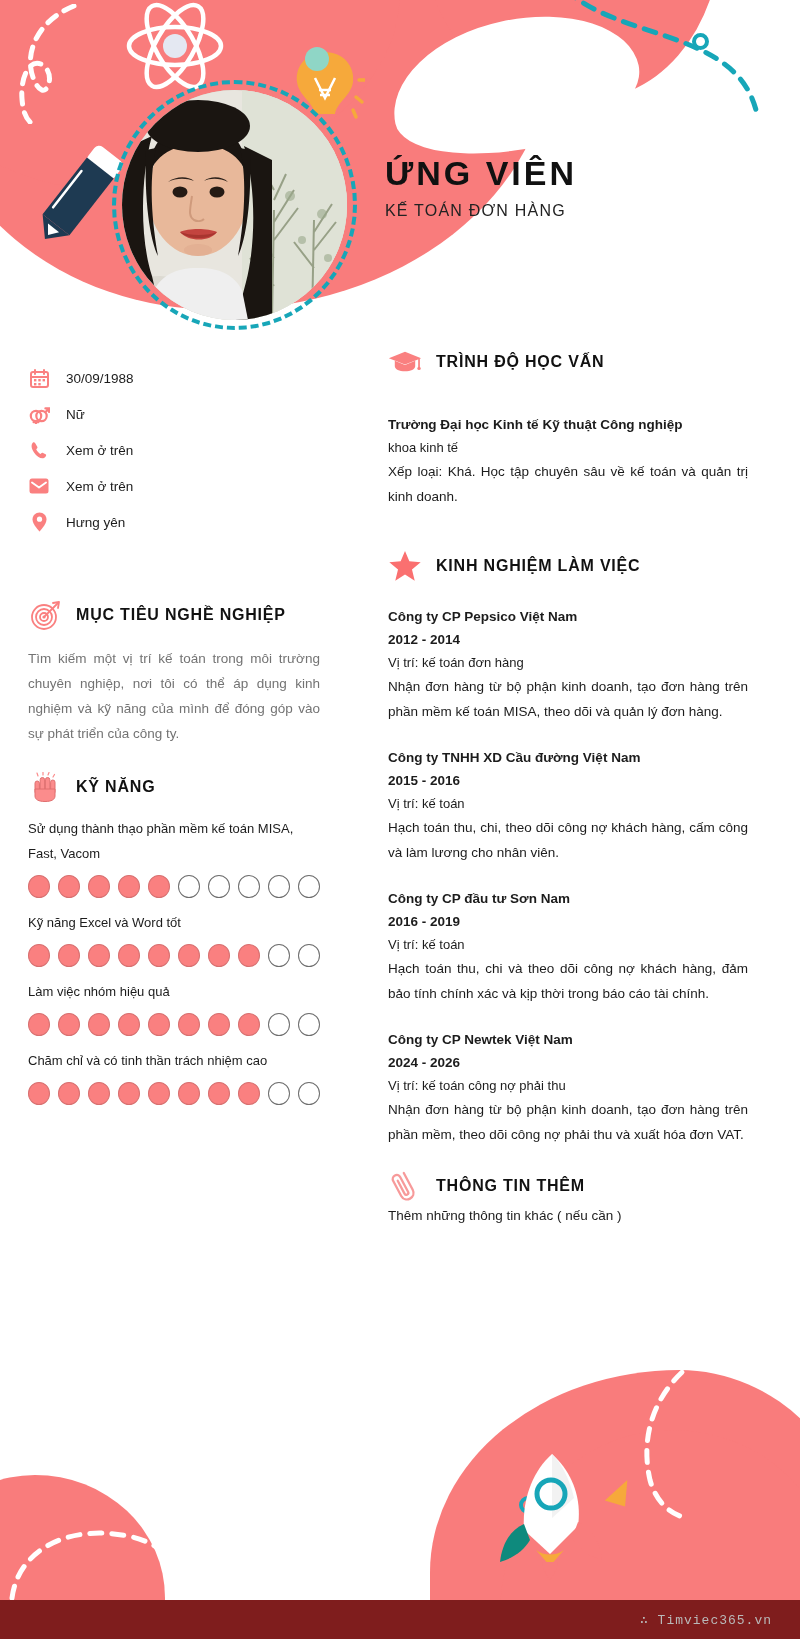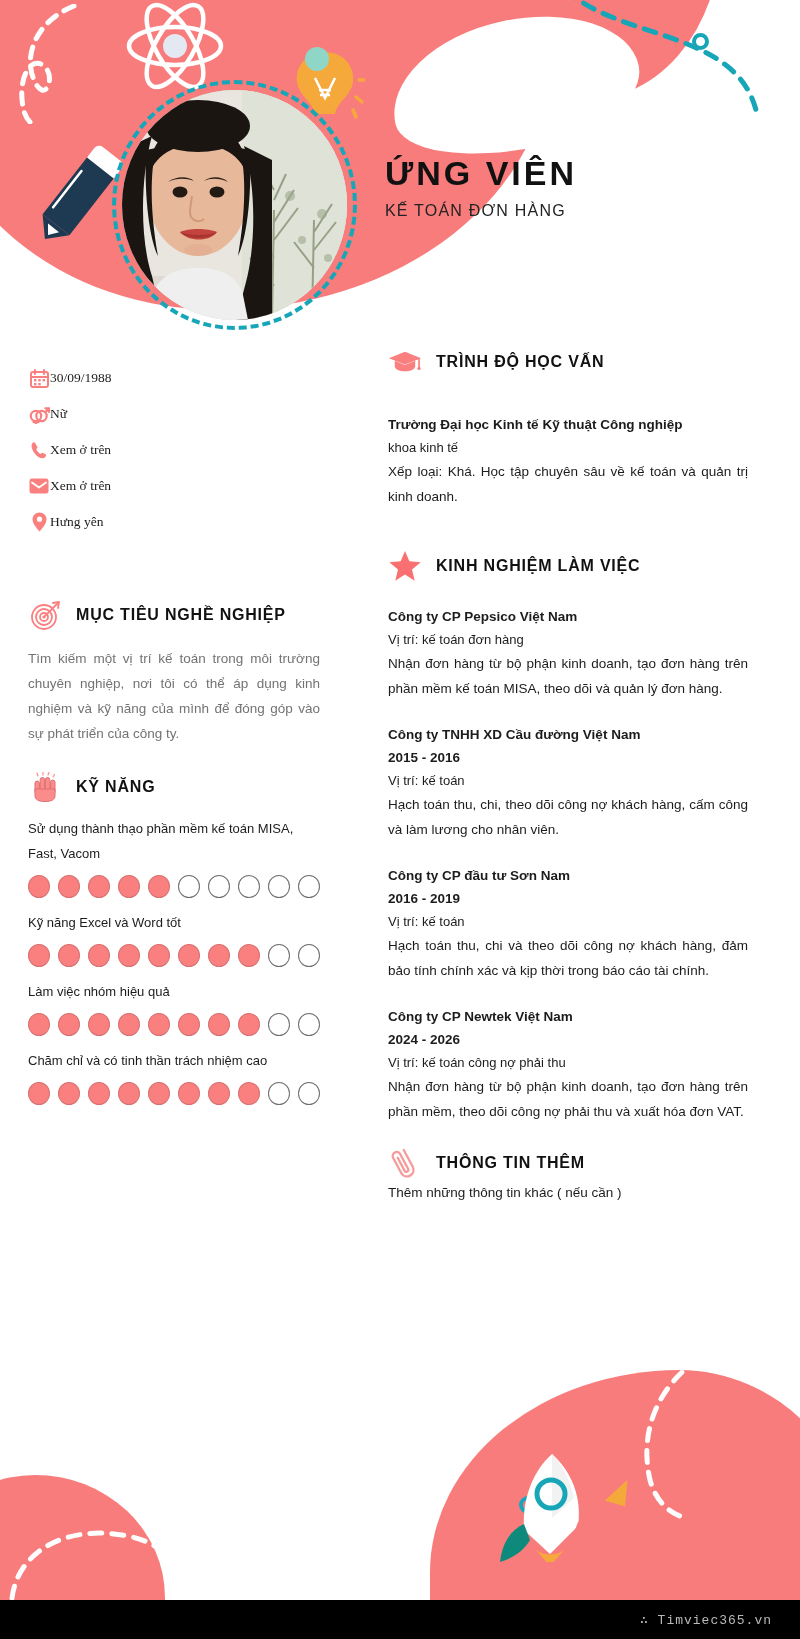--- a/index.html
+++ b/index.html
@@ -78,21 +78,21 @@
   .cv-role {
     font-size: 16px; letter-spacing: 1.2px; color: #222; margin-top: 10px;
   }
 
   
   .left-col { position: absolute; left: 28px; top: 360px; width: 292px; }
   .right-col { position: absolute; left: 388px; top: 348px; width: 360px; }
 
   
   .contact-item {
-    display: flex; align-items: center; height: 36px; font-family: Liberation Serif, serif;
+    display: flex; align-items: center; gap: 16px; height: 36px;
   }
   .contact-icon { width: 22px; display: flex; justify-content: center; }
   .contact-text { font-size: 13.5px; color: #1c1c1c; }
 
   
   .sec-head {
     display: flex; align-items: center; gap: 14px;
   }
   .sec-icon { width: 34px; display: flex; justify-content: center; align-items: center; }
   .sec-title {
@@ -150,21 +150,21 @@
   }
   .f-tri {
     position: absolute; left: 608px; bottom: 96px;
     width: 0; height: 0;
     border-left: 16px solid transparent; border-right: 5px solid transparent;
     border-bottom: 26px solid #f6a93b;
     transform: rotate(16deg);
   }
   .watermark {
     position: absolute; left: 0; bottom: 0; width: 800px; height: 39px;
-    background: #000000;
+    background: #7f1d1d;
     display: flex; align-items: center; justify-content: flex-end;
     padding-right: 28px;
     font-family: "Liberation Mono", monospace;
     font-size: 13px; color: #b9b9b9; letter-spacing: 1px;
   }
 </style>
 </head>
 <body>
 
 <div class="header">
@@ -452,20 +452,21 @@
       <span class="sec-icon">
         <svg width="36" height="34" viewBox="0 0 36 34">
           <path d="M18 1 L22.6 12.1 L34.6 13 L25.4 20.8 L28.3 32.5 L18 26.1 L7.7 32.5 L10.6 20.8 L1.4 13 L13.4 12.1 Z" fill="#fa7070"></path>
         </svg>
       </span>
       <span class="sec-title">KINH NGHIỆM LÀM VIỆC</span>
     </div>
     <div id="experience-list" style="margin-top:22px">
         <div class="entry">
           <div class="entry-title">Công ty CP Pepsico Việt Nam</div>
+          <div class="entry-title">2012 - 2014</div>
           <div class="entry-sub">Vị trí: kế toán đơn hàng</div>
           <div class="entry-desc">Nhận đơn hàng từ bộ phận kinh doanh, tạo đơn hàng trên phần mềm kế toán MISA, theo dõi và quản lý đơn hàng.</div>
         </div>
         <div class="entry">
           <div class="entry-title">Công ty TNHH XD Cầu đường Việt Nam</div>
           <div class="entry-title">2015 - 2016</div>
           <div class="entry-sub">Vị trí: kế toán</div>
           <div class="entry-desc">Hạch toán thu, chi, theo dõi công nợ khách hàng, cấm công và làm lương cho nhân viên.</div>
         </div>
         <div class="entry">

